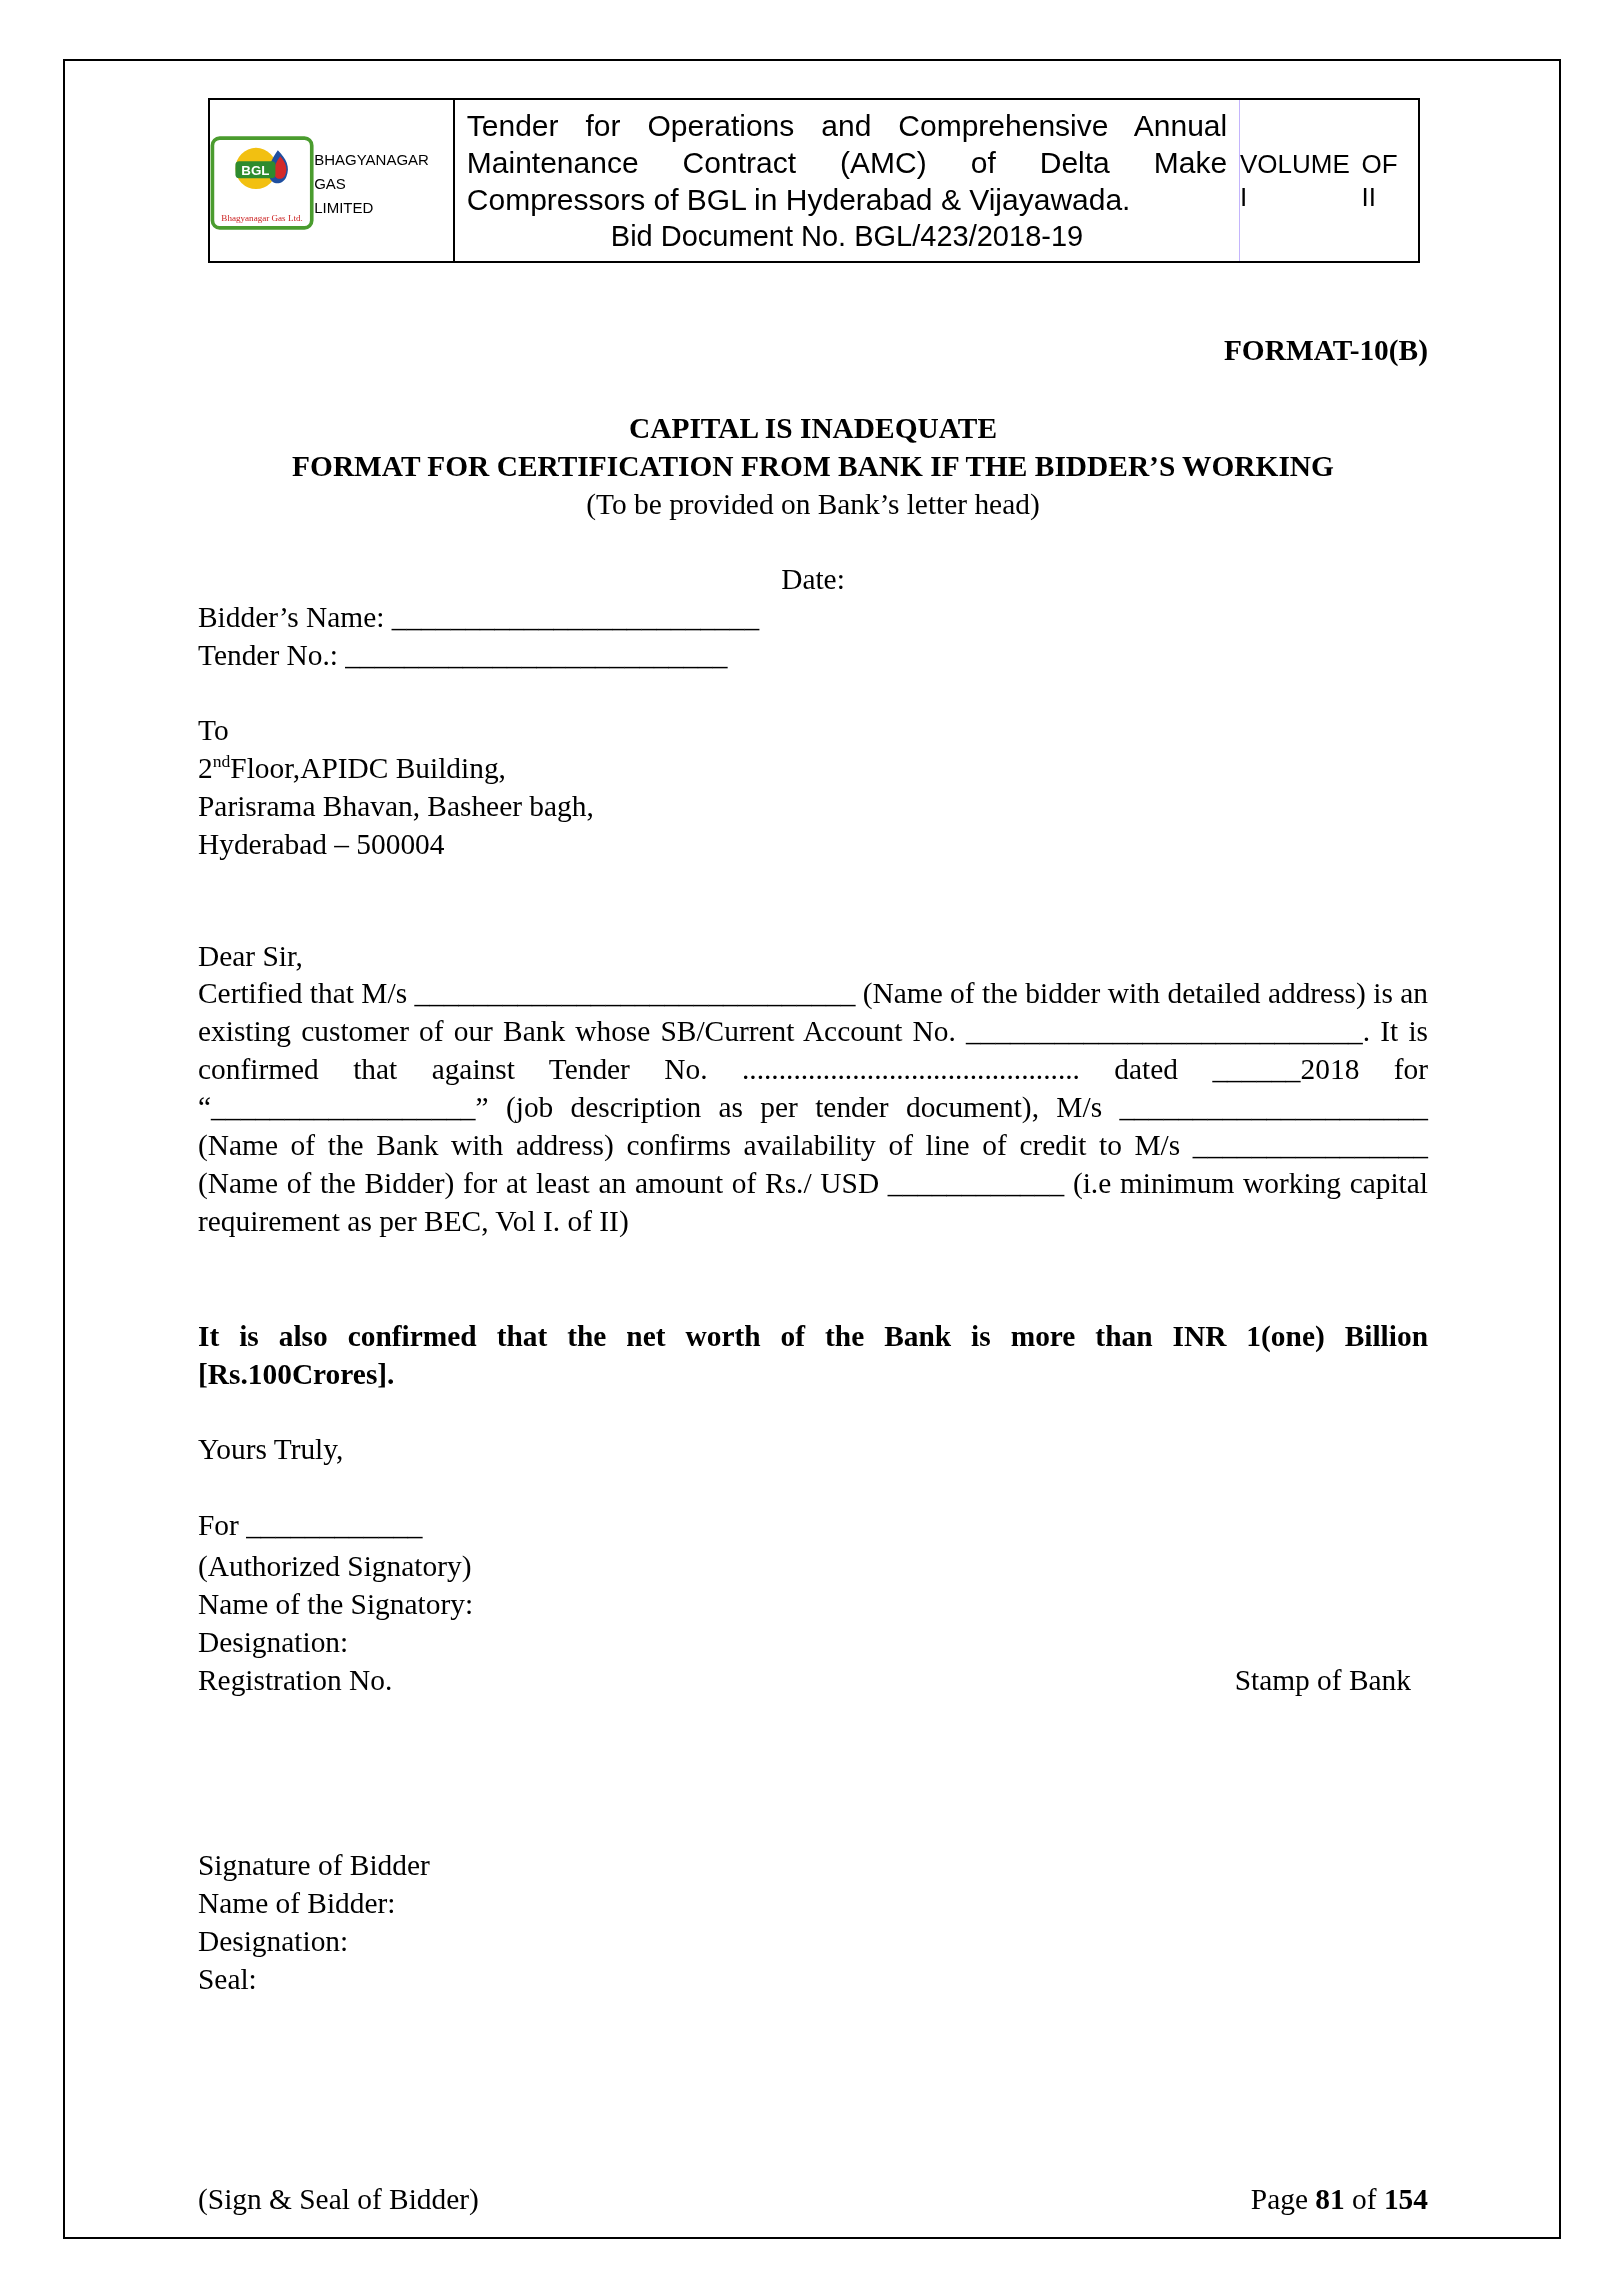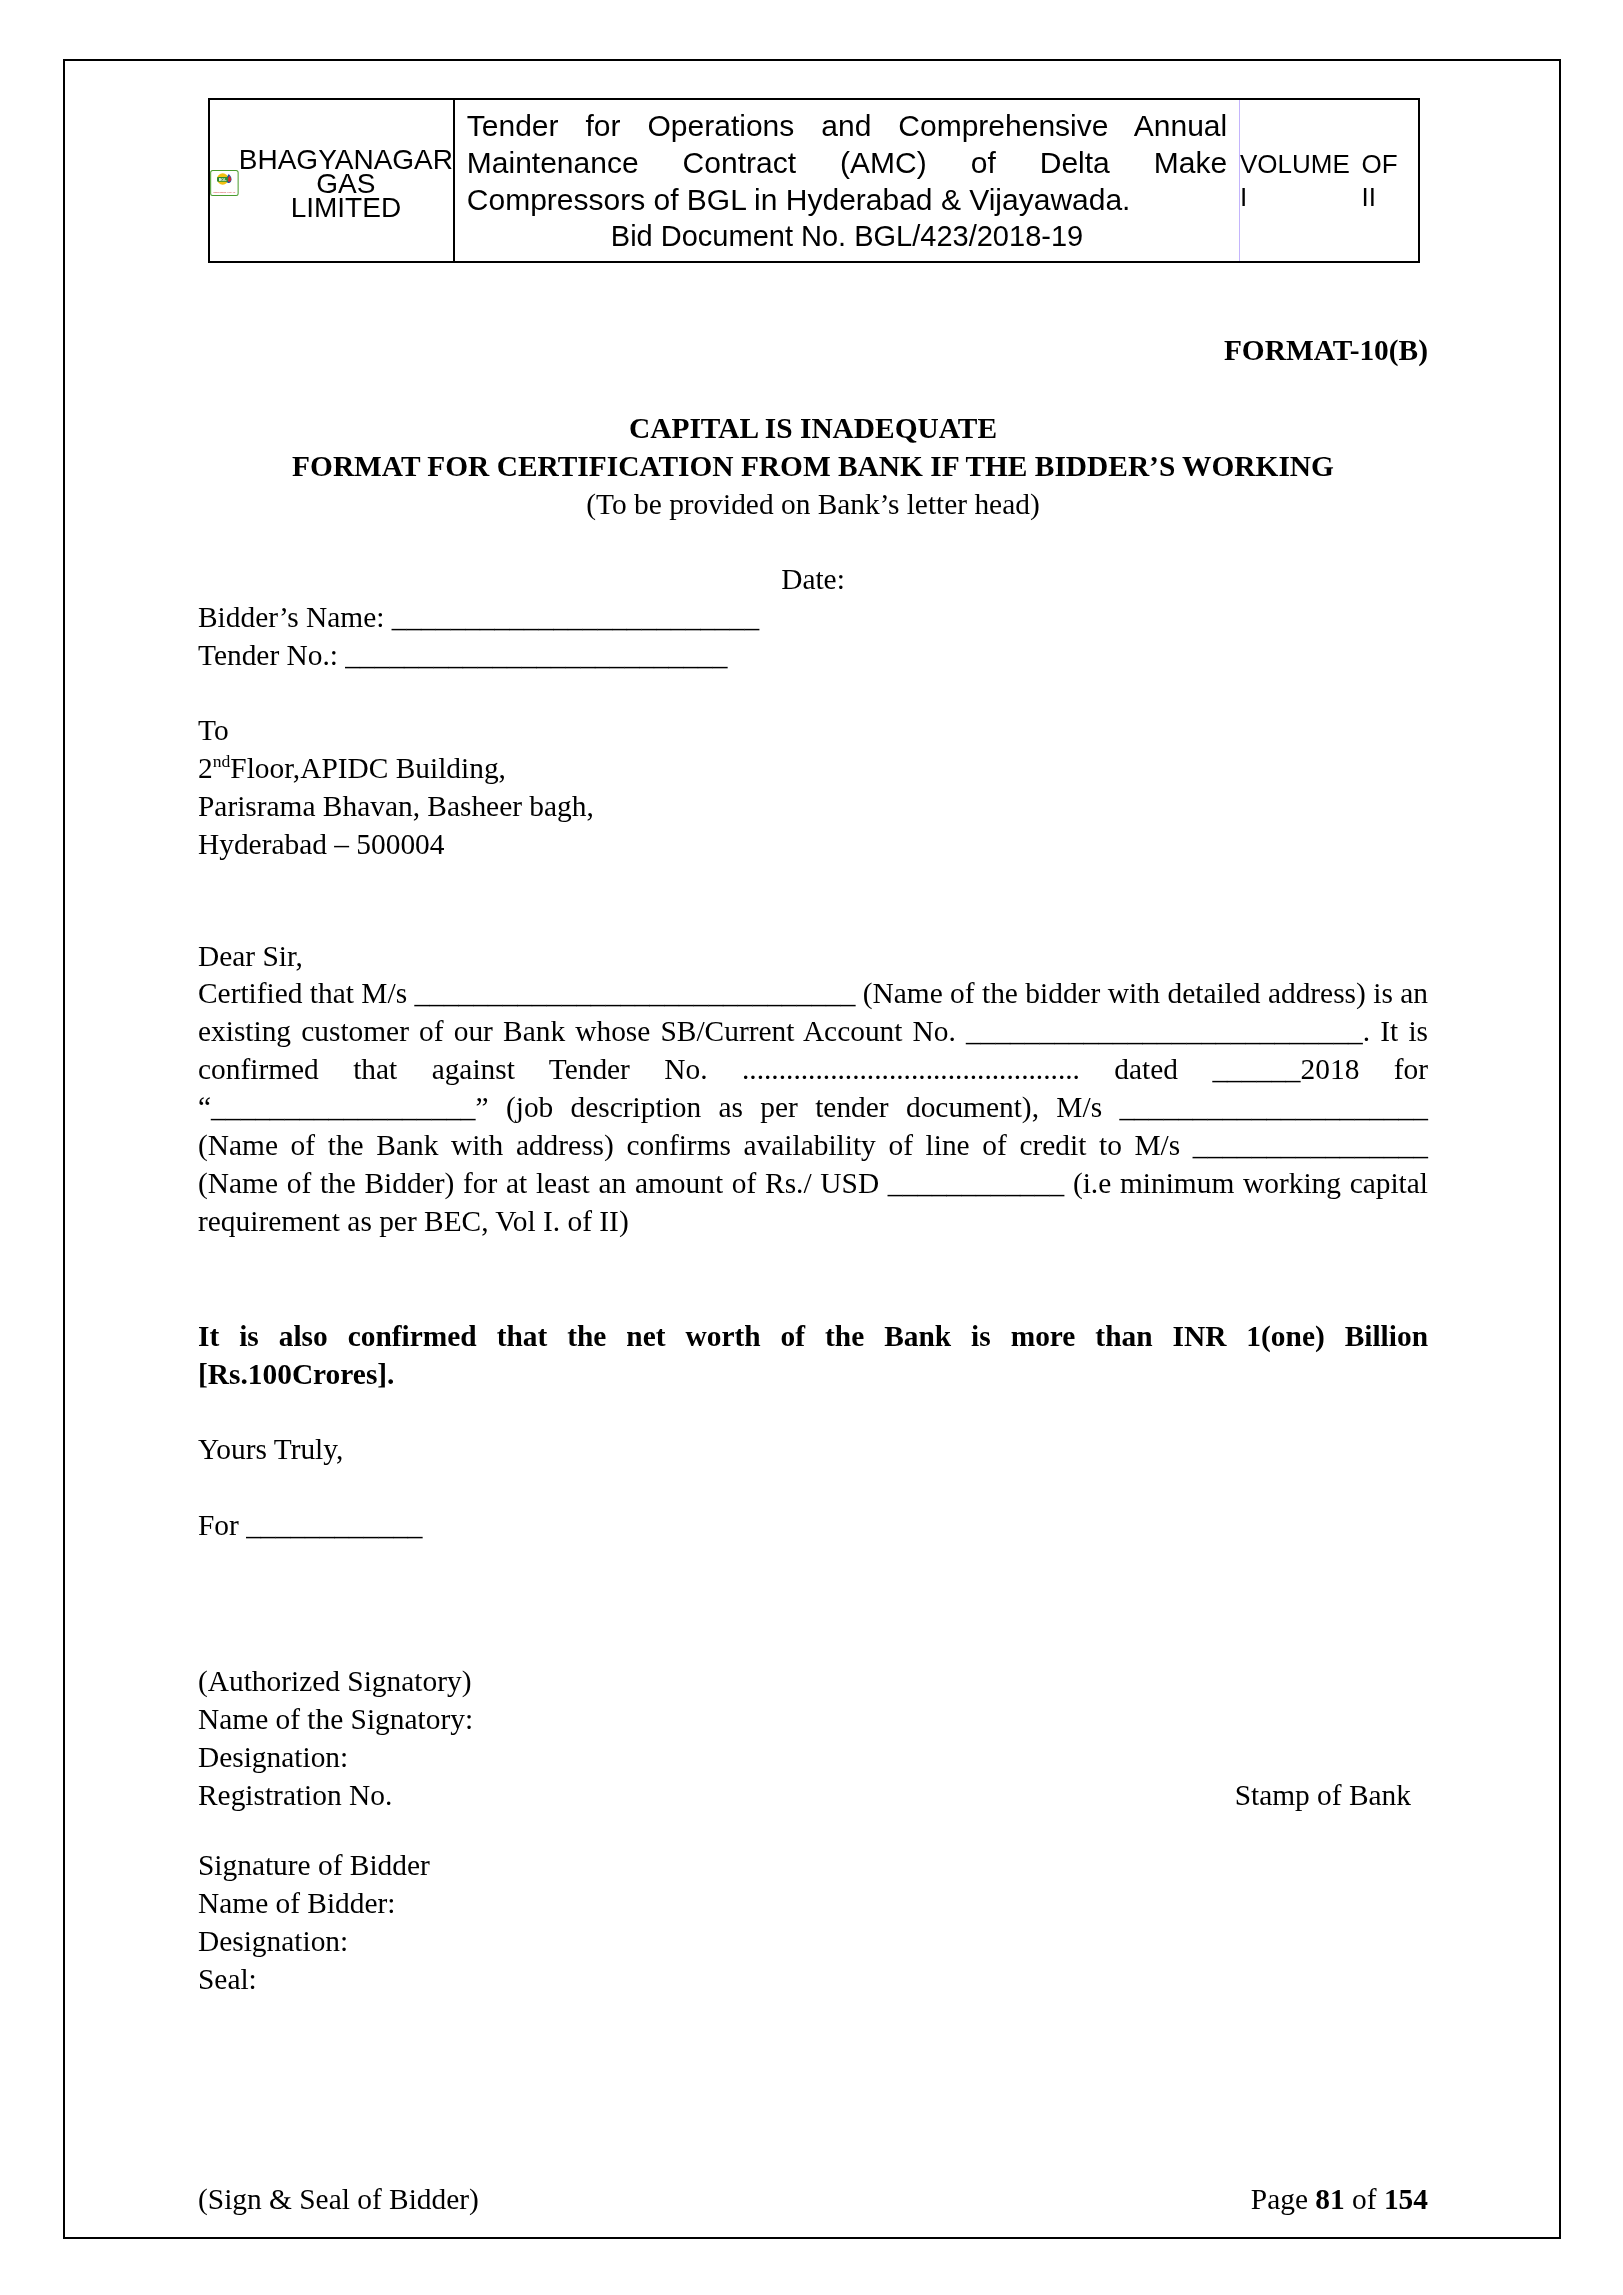--- a/index.html
+++ b/index.html
@@ -29,21 +29,21 @@
     padding:6.5px 11.8px 3.9px 11.8px;
   }
   .cell-volume {
     width:178px; display:flex; flex-direction:row; justify-content:center; align-items:center;
     font-size:26px; line-height:33px;
   }
   .header-title {
     font-size:30px; line-height:37px; text-align:justify; text-align-last:left;
   }
   .header-bidno { font-size:29px; line-height:37px; text-align:center; }
-  .org-name { font-size:28px; line-height:24px; text-align:center; margin-top:1.3px; }
+  .org-name { font-size:15px; line-height:24px; text-align:left; margin-top:1.3px; }
 
   
   .content { position:absolute; left:133px; width:1230px; font-size:29.4px; line-height:38px; }
   .bold { font-weight:bold; }
   .center { text-align:center; }
   .right { text-align:right; }
   .justify { text-align:justify; text-align-last:left; }
   sup.ord { vertical-align:super; font-size:60%; line-height:0; }
 
   .row-split { display:flex; justify-content:space-between; }
@@ -108,21 +108,21 @@
   <div class="content" style="top:876px;">Dear Sir,</div>
 
   <div class="content justify" style="top:913px;">Certified that M/s ______________________________ (Name of the bidder with detailed address) is an existing customer of our Bank whose SB/Current Account No. ___________________________. It is confirmed that against Tender No. .............................................. dated ______2018 for “__________________” (job description as per tender document), M/s _____________________ (Name of the Bank with address) confirms availability of line of credit to M/s ________________ (Name of the Bidder) for at least an amount of Rs./ USD ____________ (i.e minimum working capital requirement as per BEC, Vol I. of II)</div>
 
   <div class="content justify" style="top:1256px;font-weight:bold;">It is also confirmed that the net worth of the Bank is more than INR 1(one) Billion [Rs.100Crores].</div>
 
   <div class="content" style="top:1369px;">Yours Truly,</div>
 
   <div class="content" style="top:1445px;">For ____________</div>
 
-  <div class="content" style="top:1601px;">
+  <div class="content" style="top:1486px;">
     <div>(Authorized Signatory)</div>
     <div>Name of the Signatory:</div>
     <div>Designation:</div>
     <div class="row-split">
       <span>Registration No.</span>
       <span class="stamp">Stamp of Bank</span>
     </div>
   </div>
 
   <div class="content" style="top:1785px;">

